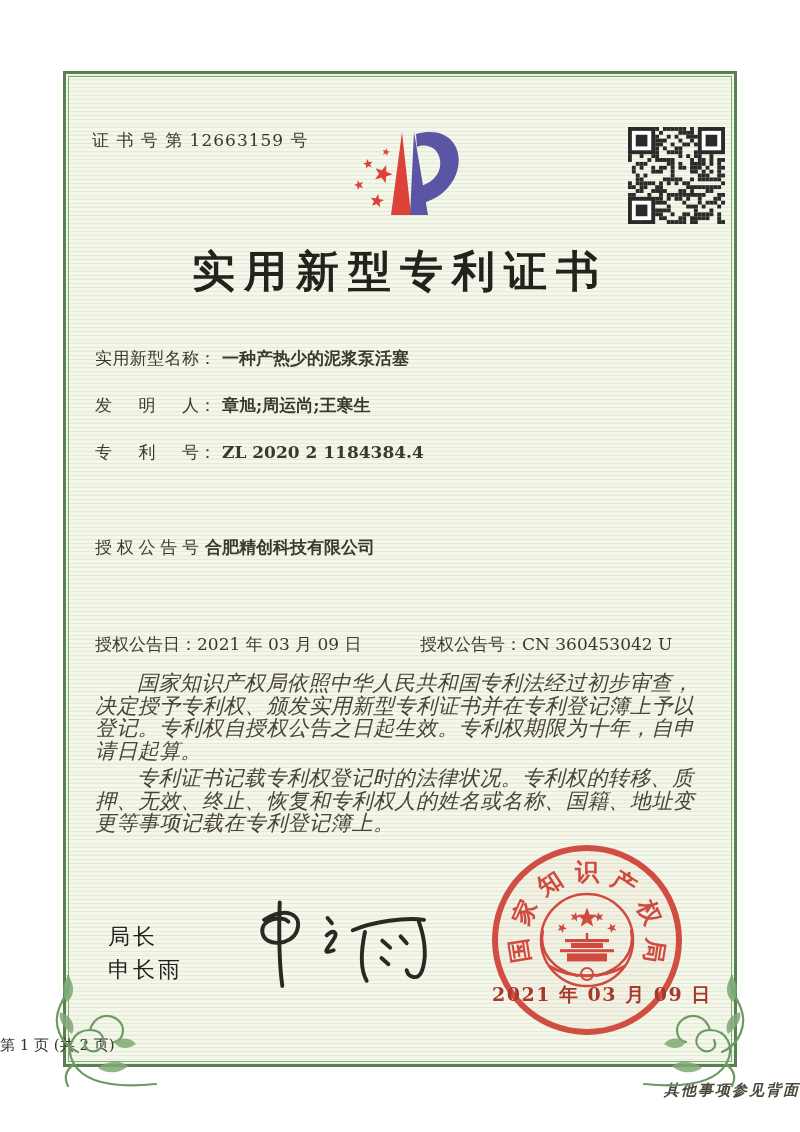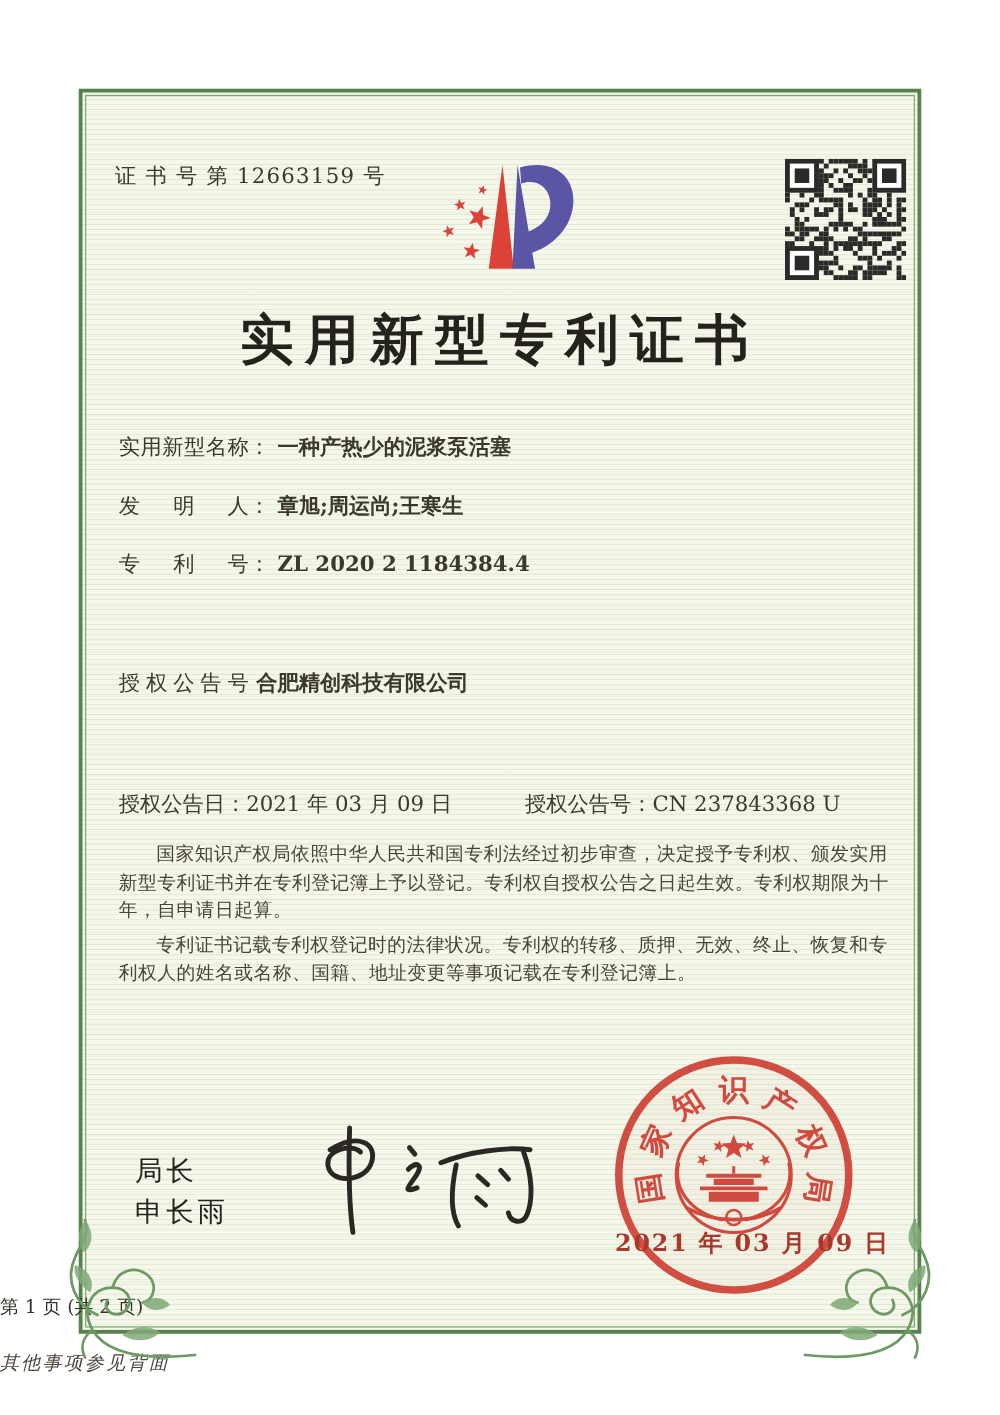--- a/index.html
+++ b/index.html
@@ -16,32 +16,32 @@
   .abs{position:absolute;}
   .cert-no{left:92px;top:129px;font-size:17px;letter-spacing:1px;color:#3a372e;}
   .title{left:0;top:243px;width:800px;text-align:center;font-size:43px;letter-spacing:9px;
          color:#25221d;font-weight:700;}
   .row{position:absolute;left:95px;font-size:17px;line-height:1.35;white-space:nowrap;}
   .flabel{display:inline-block;width:104px;text-align:justify;text-align-last:justify;vertical-align:top;}
   .fcolon{display:inline-block;margin-right:6px;vertical-align:top;}
   .fvalue{display:inline-block;vertical-align:top;font-weight:bold;}
   .fvalue.wrap{white-space:normal;width:458px;line-height:1.45;}
   .cell2{position:absolute;left:325px;top:0;white-space:nowrap;}
-  .paras{left:95px;top:672px;width:618px;font-size:15px;line-height:22.5px;
-         color:#4a4338;letter-spacing:.4px;}
+  .paras{left:95px;top:672px;width:618px;font-size:21px;line-height:22.5px;
+         font-style:italic;color:#4a4338;letter-spacing:.4px;}
   .paras p{margin:0 0 5px 0;text-indent:2em;}
   .signer{left:108px;font-size:22px;font-family:"Liberation Sans","DejaVu Sans",sans-serif;
           color:#26231f;letter-spacing:3px;}
   .sig-svg{left:232px;top:892px;}
   .seal-svg{left:487px;top:840px;opacity:.95;}
   .seal-date{left:492px;top:982px;font-size:19px;font-weight:bold;color:#a8382c;
              letter-spacing:1.5px;z-index:5;}
   .page-no{left:0;top:1036px;width:800px;font-size:15px;color:#35322a;}
-  .back-note{left:0;top:1081px;width:800px;text-align:left;font-size:15px;
-             font-style:italic;color:#4c463c;letter-spacing:2px;}
+  .back-note{left:0;top:1081px;width:800px;text-align:right;font-size:15px;
+             font-style:italic;color:#4c463c;letter-spacing:2px;font-weight:bold;}
   .logo-svg{left:335px;top:112px;}
   .qr{left:628px;top:127px;}
   .orn{z-index:3;}
 </style>
 </head>
 <body>
 
 <div class="page">
 
   <div class="frame"></div>
@@ -350,21 +350,21 @@
   <div class="row" style="top:441px">
     <span class="flabel">专利号</span><span class="fcolon">：</span><span class="fvalue">ZL 2020 2 1184384.4</span>
   </div>
   <div class="row" style="top:536px">
     <span class="flabel">授权公告号</span><span class="fcolon"></span><span class="fvalue">合肥精创科技有限公司</span>
   </div>
 
   <div class="row" style="top:633px">
     <span>授权公告日</span><span>：</span><span>2021 年 03 月 09 日</span>
     <span class="cell2">
-      <span>授权公告号</span><span>：</span><span>CN 237843368 U</span>
+      <span>授权公告号</span><span>：</span><span>CN 360453042 U</span>
     </span>
   </div>
 
   <div class="abs paras">
     <p>国家知识产权局依照中华人民共和国专利法经过初步审查，决定授予专利权、颁发实用新型专利证书并在专利登记簿上予以登记。专利权自授权公告之日起生效。专利权期限为十年，自申请日起算。</p>
     <p>专利证书记载专利权登记时的法律状况。专利权的转移、质押、无效、终止、恢复和专利权人的姓名或名称、国籍、地址变更等事项记载在专利登记簿上。</p>
   </div>
 
   <div class="abs signer" style="top:922px">局长</div>
   <div class="abs signer" style="top:955px">申长雨</div>

